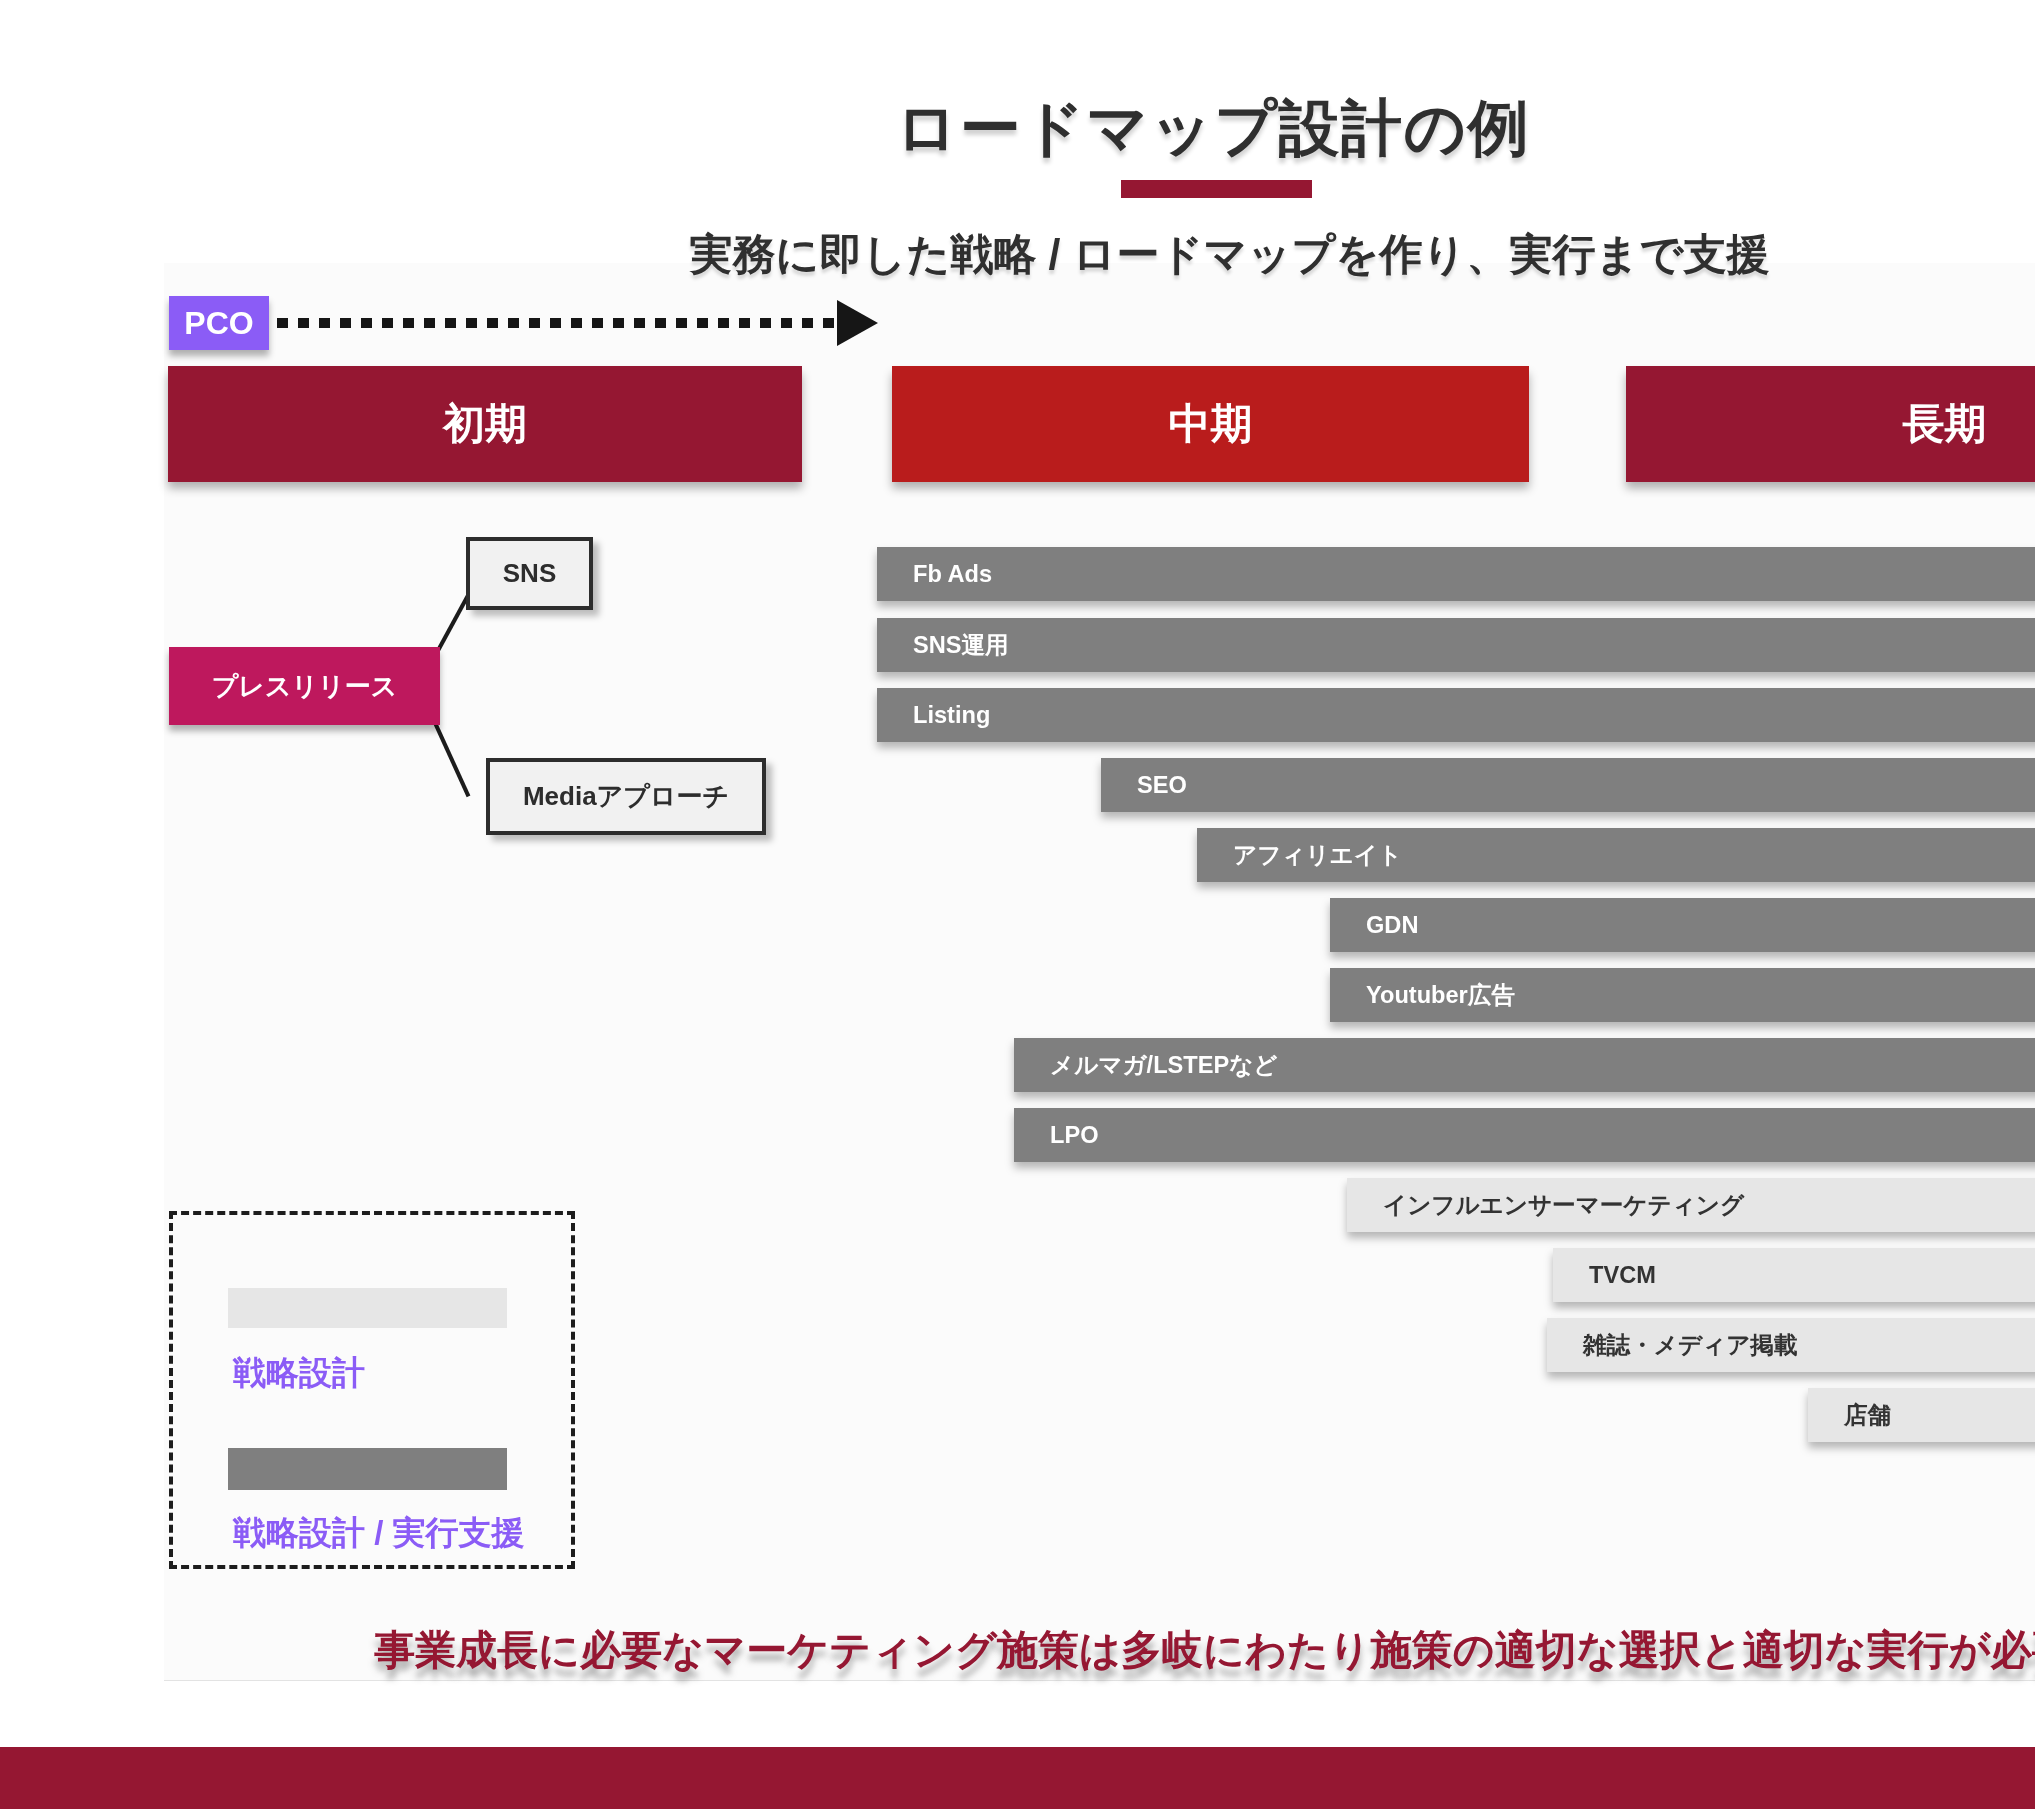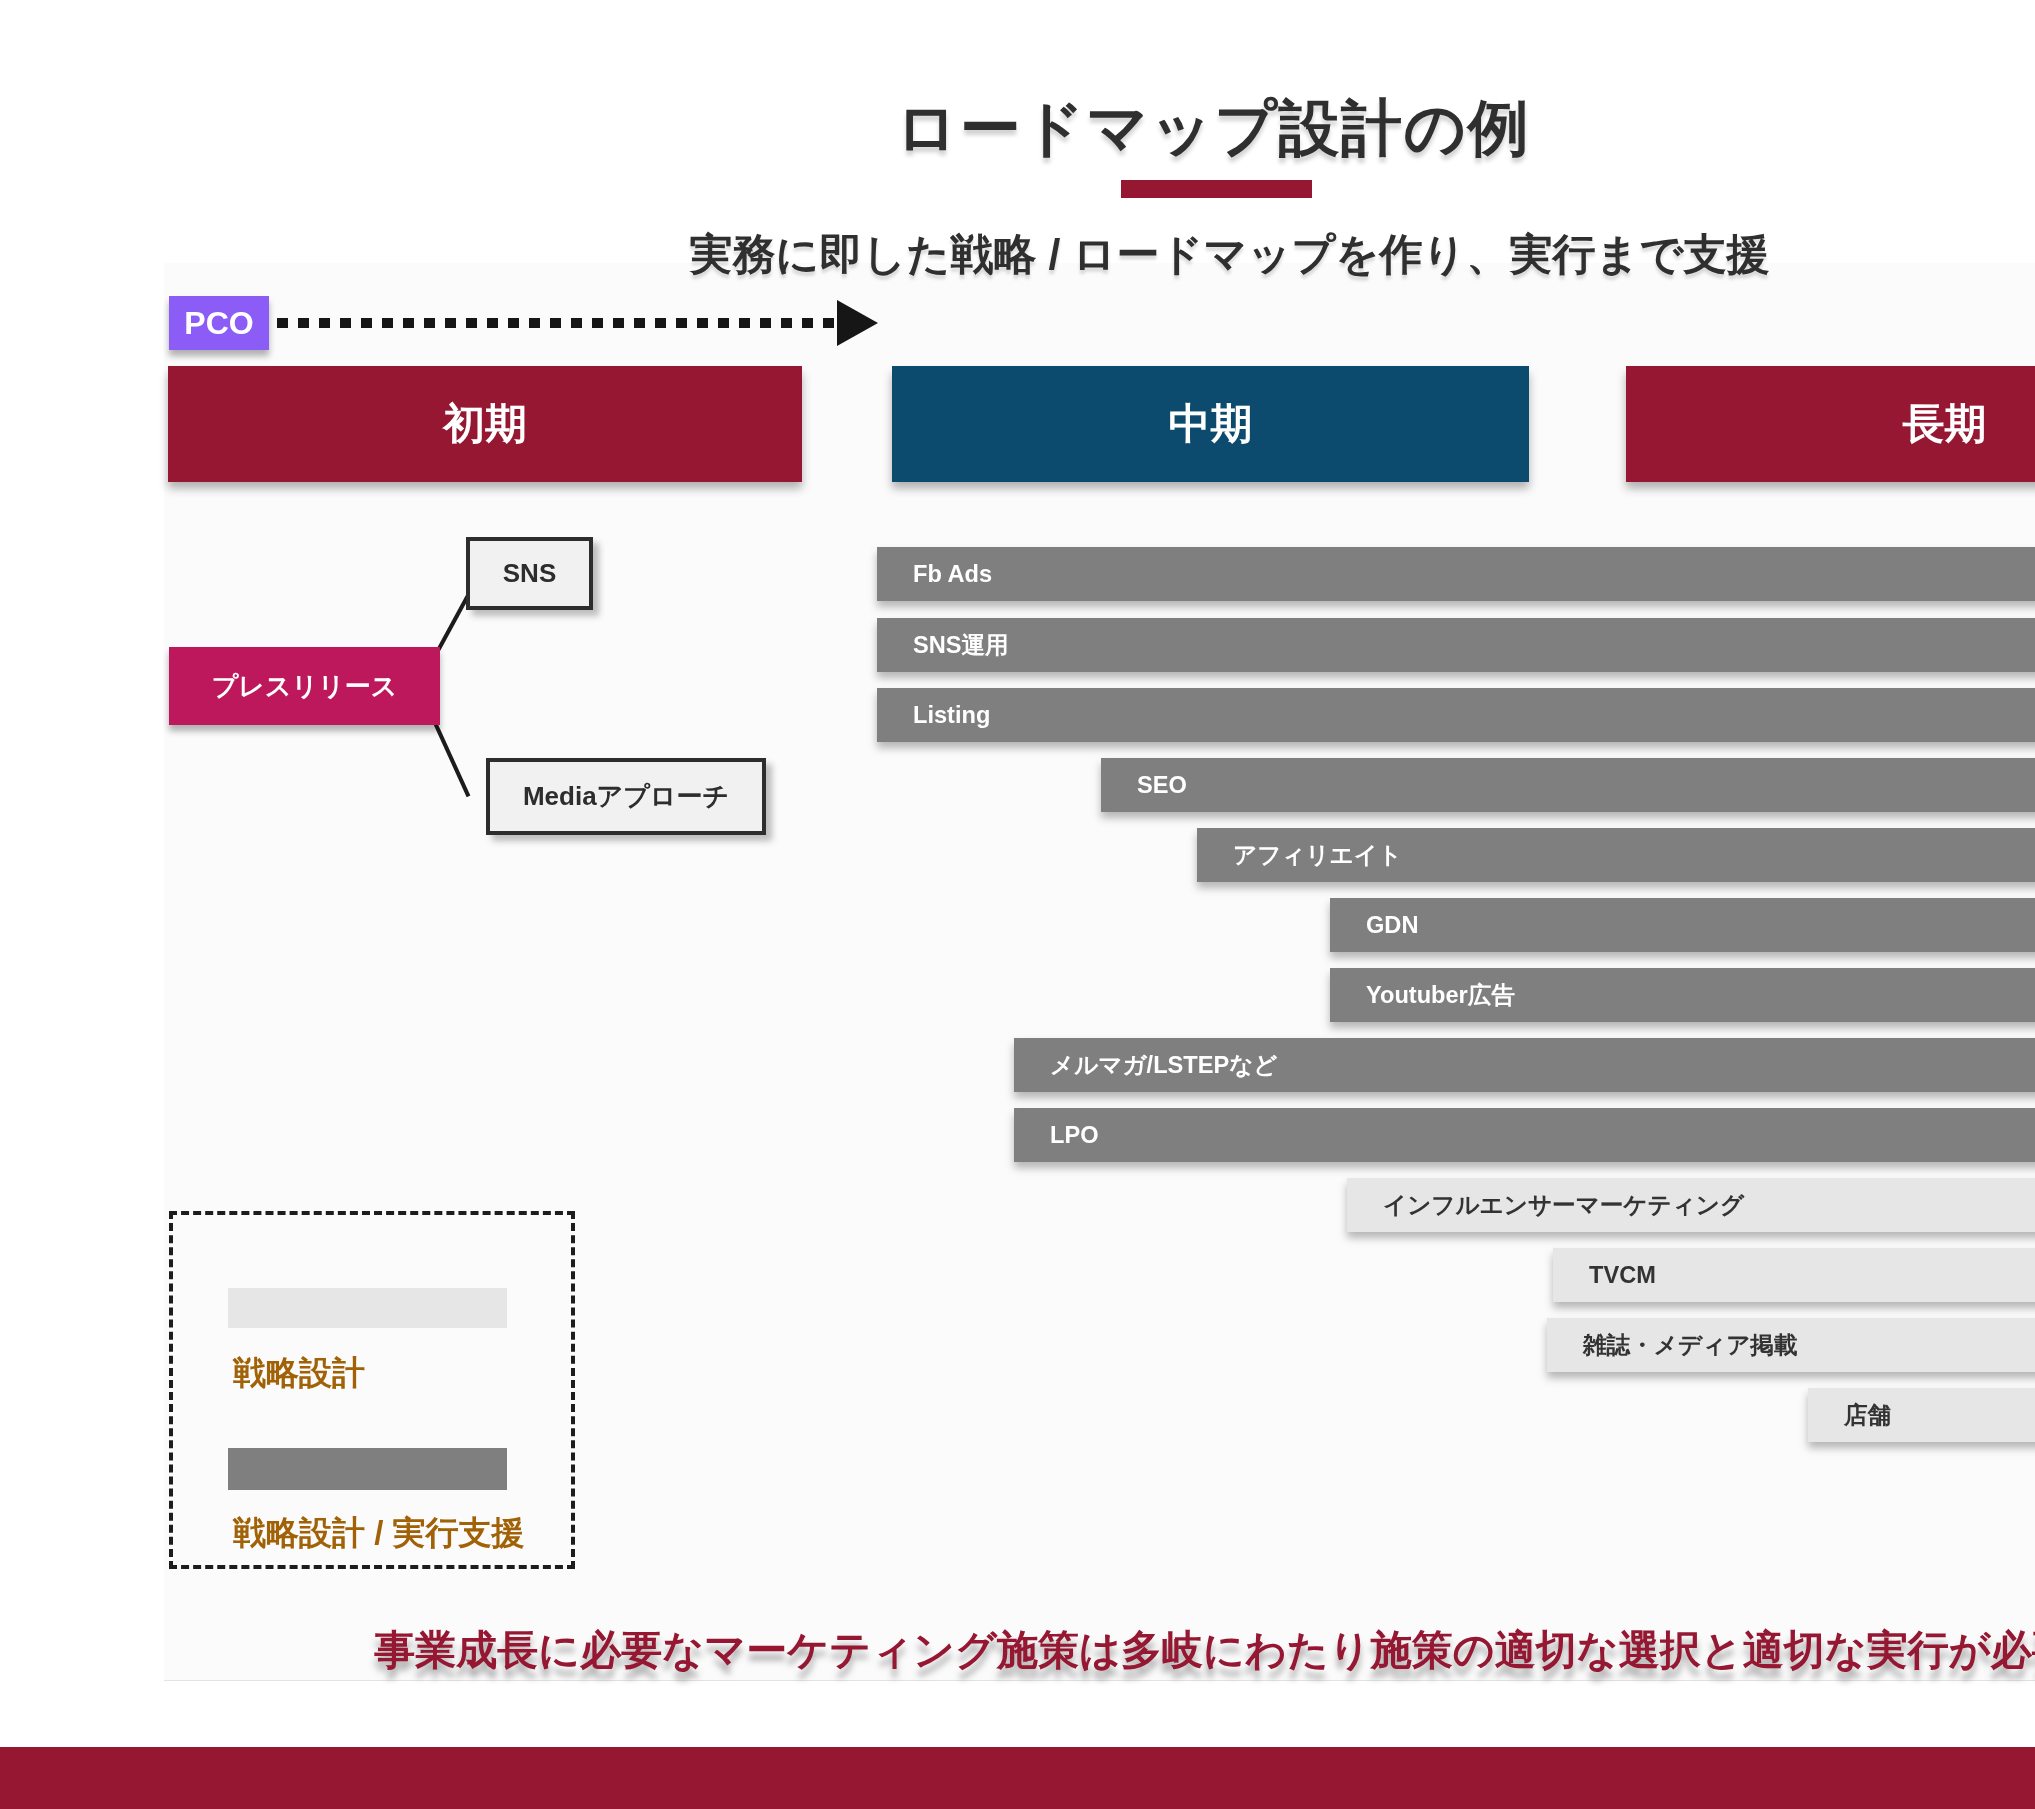--- a/index.html
+++ b/index.html
@@ -84,21 +84,21 @@
   .chev.light{background:#e6e6e6;color:#333333;}
   
   .legend-box{
     position:absolute;left:169px;top:1211px;width:406px;height:358px;
     border:4.9px dashed #1d1d1d;box-sizing:border-box;
   }
   .legend-swatch{position:absolute;width:279px;}
   .legend-swatch.light{left:228px;top:1288px;height:40px;background:#e6e6e6;}
   .legend-swatch.dark{left:228px;top:1448px;height:42px;background:#7f7f7f;}
   .legend-label{
-    position:absolute;left:233px;font-size:33px;font-weight:bold;color:#a16207;
+    position:absolute;left:233px;font-size:33px;font-weight:bold;color:#8b5cf6;
   }
   .legend-label.l0{top:1351px;}
   .legend-label.l1{top:1511px;}
   
   .footer-message{
     position:absolute;left:17px;top:1623px;width:2413px;
     text-align:center;font-size:41px;font-weight:bold;
     text-shadow:0 9px 6.5px rgba(90,90,90,0.5);
   }
   .bottom-bar{position:absolute;left:0;top:1747px;width:2413px;height:63px;}
@@ -112,21 +112,21 @@
 
   <div class="title">ロードマップ設計の例</div>
   <div class="title-underline accent-bg" style="background: rgb(149, 23, 50);"></div>
   <div class="subtitle">実務に即した戦略 / ロードマップを作り、実行まで支援</div>
 
   <div class="pco-box">PCO</div>
   <div class="dash-line"></div>
   <div class="dash-arrowhead"></div>
 
   <div class="phase p0 accent-bg" style="background: rgb(149, 23, 50);">初期</div>
-  <div class="phase p1 accent-bg" style="background: #0c4a6e;">中期</div>
+  <div class="phase p1 accent-bg" style="background: #b91c1c;">中期</div>
   <div class="phase p2 accent-bg" style="background: rgb(149, 23, 50);">長期</div>
 
   <svg class="connector-svg" viewBox="0 0 5928 4446">
     <line x1="1028" y1="1686" x2="1151" y2="1460" stroke="#1c1c1c" stroke-width="10"></line>
     <line x1="1028" y1="1686" x2="1151" y2="1956" stroke="#1c1c1c" stroke-width="10"></line>
   </svg>
   <div class="node-dark">プレスリリース</div>
   <div class="node-light node-sns">SNS</div>
   <div class="node-light node-media">Mediaアプローチ</div>
 

